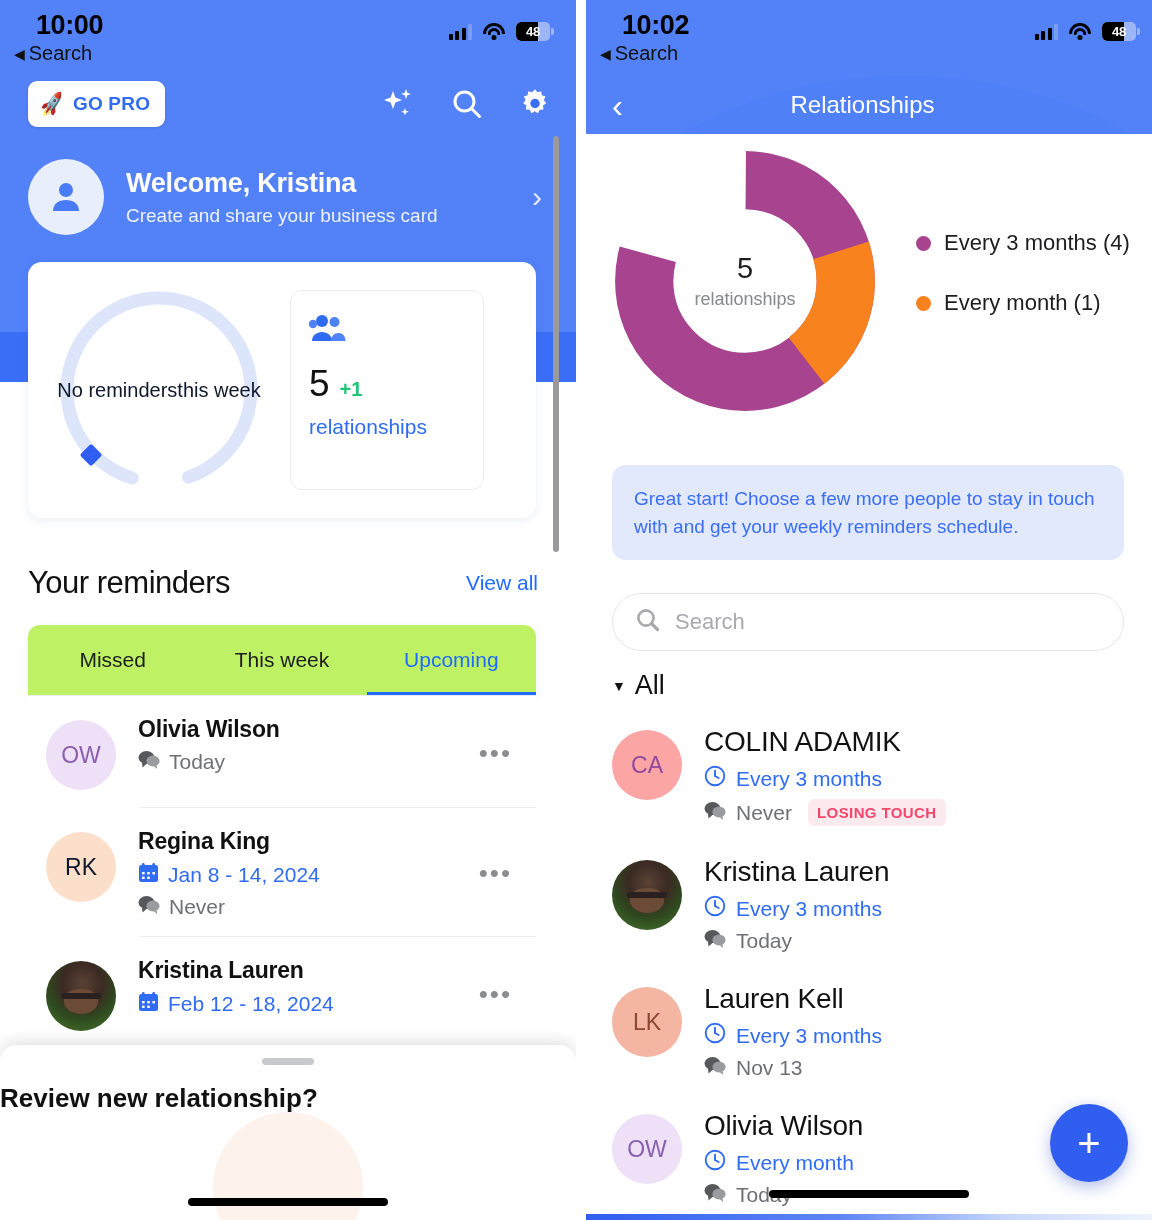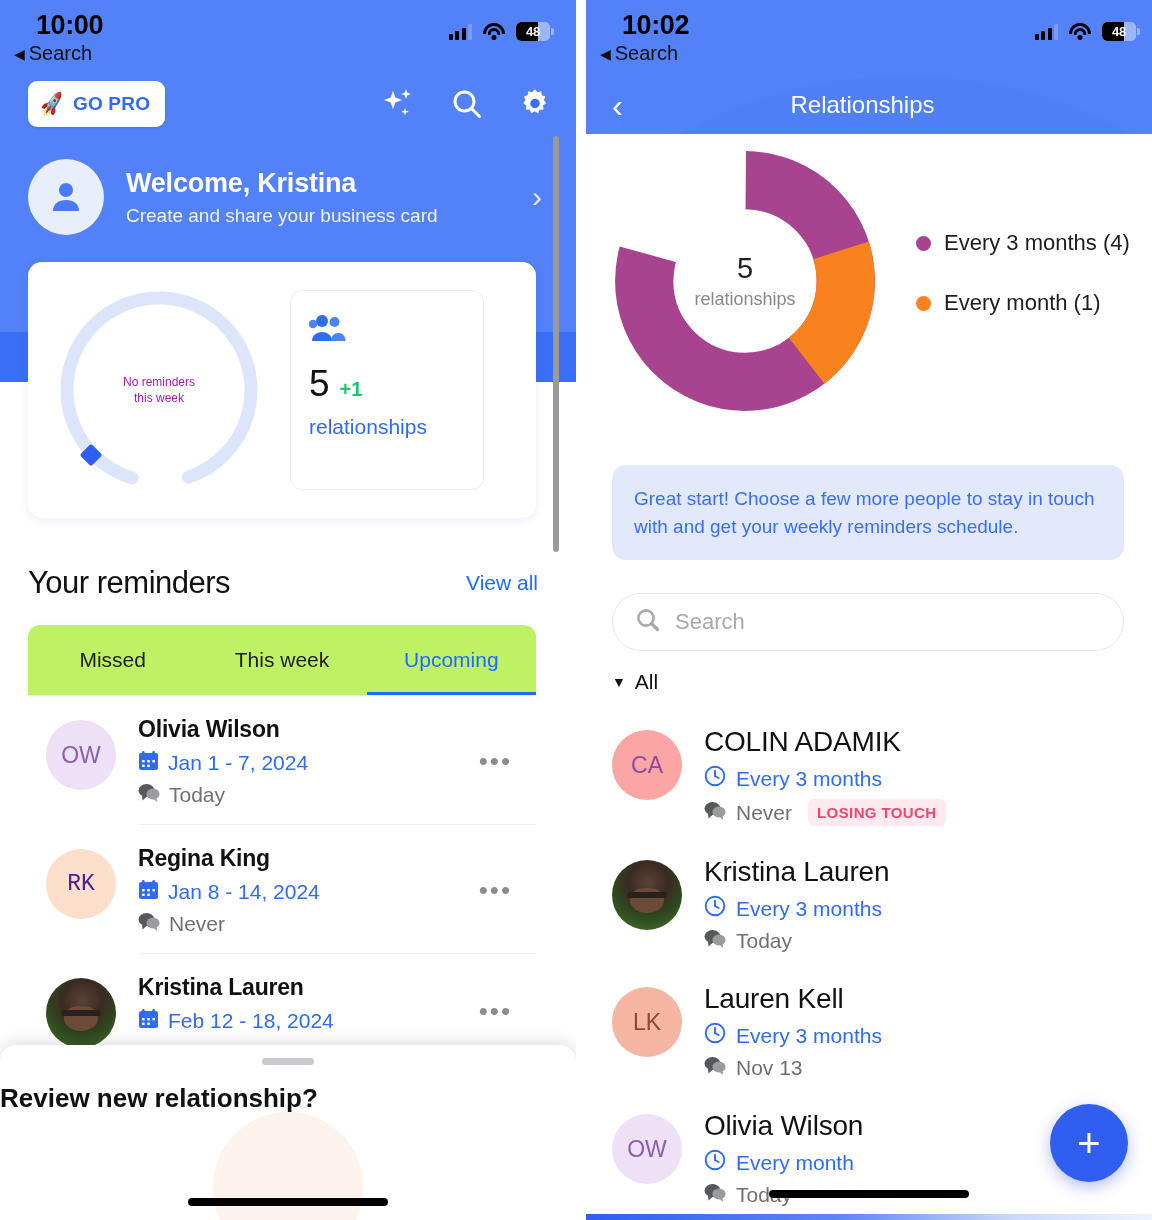--- a/index.html
+++ b/index.html
@@ -119,23 +119,23 @@
   
   .stats-card {
     position: absolute; left: 28px; top: 262px; width: 508px; height: 256px;
     background: #fff; border-radius: 14px;
     box-shadow: 0 2px 10px rgba(60,80,150,.10);
     z-index: 5; display: flex; align-items: center;
   }
   .ring-wrap { position: relative; width: 206px; height: 206px; margin-left: 28px; flex:0 0 auto;}
   .ring-wrap svg { position: absolute; left:0; top:0; }
   .ring-label {
-    position: absolute; inset: 0; display:flex; flex-direction:column;
+    position: absolute; inset: 0; display:flex; flex-direction:row;
     align-items:center; justify-content:center; text-align:center;
-    color:#a21caf; font-size: 12px; line-height: 1.35;
+    color:#0f172a; font-size: 20px; line-height: 1.35;
   }
   .rel-box {
     width: 194px; height: 200px; border: 1px solid #ececef; border-radius: 12px;
     margin-left: 28px; padding: 22px 18px; display:flex; flex-direction:column; gap: 10px;
   }
   .rel-count-row { display:flex; align-items:baseline; gap:10px; margin-top: 6px;}
   .rel-count { font-size: 37px; color:#111; font-weight: 400;}
   .rel-plus { font-size: 20px; color:#20c477; font-weight:bold;}
   .rel-word { font-size: 21px; color:#2f6bf3; }
 
@@ -244,21 +244,21 @@
     position:absolute; left: 26px; top: 593px; width: 512px; height: 58px;
     border: 1px solid #e7e7ea; border-radius: 29px;
     display:flex; align-items:center; gap: 14px; padding: 0 22px;
   }
   .search-ph { color:#a9a9ad; font-size: 22px; }
   .all-row {
     position:absolute; left: 26px; top: 670px;
     display:flex; align-items:center; gap: 9px;
   }
   .all-caret { font-size: 14px; color:#111; }
-  .all-lbl { font-size: 21px; color:#111; }
+  .all-lbl { font-size: 27px; color:#111; }
 
   .r-list { position:absolute; left: 26px; top: 710px; width: 540px; }
   .r-item { display:flex; align-items:flex-start; padding: 16px 0 14px 0; }
   .r-body { margin-left: 22px; }
   .r-name { font-size: 28px; font-weight:normal; color:#111; letter-spacing:-.2px;}
   .r-line { display:flex; align-items:center; gap: 10px; margin-top: 7px; font-size: 21px;}
   .r-freq { color:#2f6bf3; }
   .r-last { color:#6f7073; }
   .badge {
     background:#fdeaef; color:#f2476b; font-size: 15px; font-weight:bold;
@@ -432,54 +432,36 @@
     <div class="rem-list">
 
       <div class="rem-item">
         <div class="av" style="background:#eee0f7;color:#8a5fae;">
           <span>OW</span>
         </div>
         <div class="rem-body">
           <div class="rem-name">Olivia Wilson</div>
           <div class="rem-line">
             <span>
-              <svg width="21" height="21" viewBox="0 0 21 21">
-                  <rect x="1" y="3" width="19" height="17" rx="2.5" fill="#2f6bf3"></rect>
-                  <rect x="1" y="3" width="19" height="5" rx="2.5" fill="#2f6bf3"></rect>
-                  <rect x="4" y="1" width="2.6" height="4" rx="1.2" fill="#2f6bf3"></rect>
-                  <rect x="14.4" y="1" width="2.6" height="4" rx="1.2" fill="#2f6bf3"></rect>
-                  <g fill="#fff">
-                    <rect x="4" y="10" width="2.6" height="2.4"></rect>
-                    <rect x="9.2" y="10" width="2.6" height="2.4"></rect>
-                    <rect x="14.4" y="10" width="2.6" height="2.4"></rect>
-                    <rect x="4" y="14.6" width="2.6" height="2.4"></rect>
-                    <rect x="9.2" y="14.6" width="2.6" height="2.4"></rect>
-                  </g>
-                </svg>
-            </span>
-            <span class="rem-date">Jan 1 - 7, 2024</span>
-          </div>
-          <div class="rem-line">
-            <span>
               <svg width="22" height="19" viewBox="0 0 22 19">
                   <ellipse cx="8.5" cy="7.5" rx="8" ry="6.5" fill="#57585c"></ellipse>
                   <path d="M4 12.5l.5 5 4.5-4z" fill="#57585c"></path>
                   <ellipse cx="15" cy="11" rx="6.6" ry="5.4" fill="#9a9b9f"></ellipse>
                   <path d="M18.6 15.3l.6 3.6-3.4-2.6z" fill="#9a9b9f"></path>
                 </svg>
             </span>
             <span class="rem-last">Today</span>
           </div>
         </div>
         <div class="dots">•••</div>
         <div class="rem-sep"></div>
       </div>
 
       <div class="rem-item">
-        <div class="av" style="background:#fbdfca;color:#4c1d95;font-family:Liberation Mono, monospace;">
+        <div class="av" style="background:#fbdfca;color:#0f172a;">
           <span>RK</span>
         </div>
         <div class="rem-body">
           <div class="rem-name">Regina King</div>
           <div class="rem-line">
             <span>
               <svg width="21" height="21" viewBox="0 0 21 21">
                   <rect x="1" y="3" width="19" height="17" rx="2.5" fill="#2f6bf3"></rect>
                   <rect x="4" y="1" width="2.6" height="4" rx="1.2" fill="#2f6bf3"></rect>
                   <rect x="14.4" y="1" width="2.6" height="4" rx="1.2" fill="#2f6bf3"></rect>

